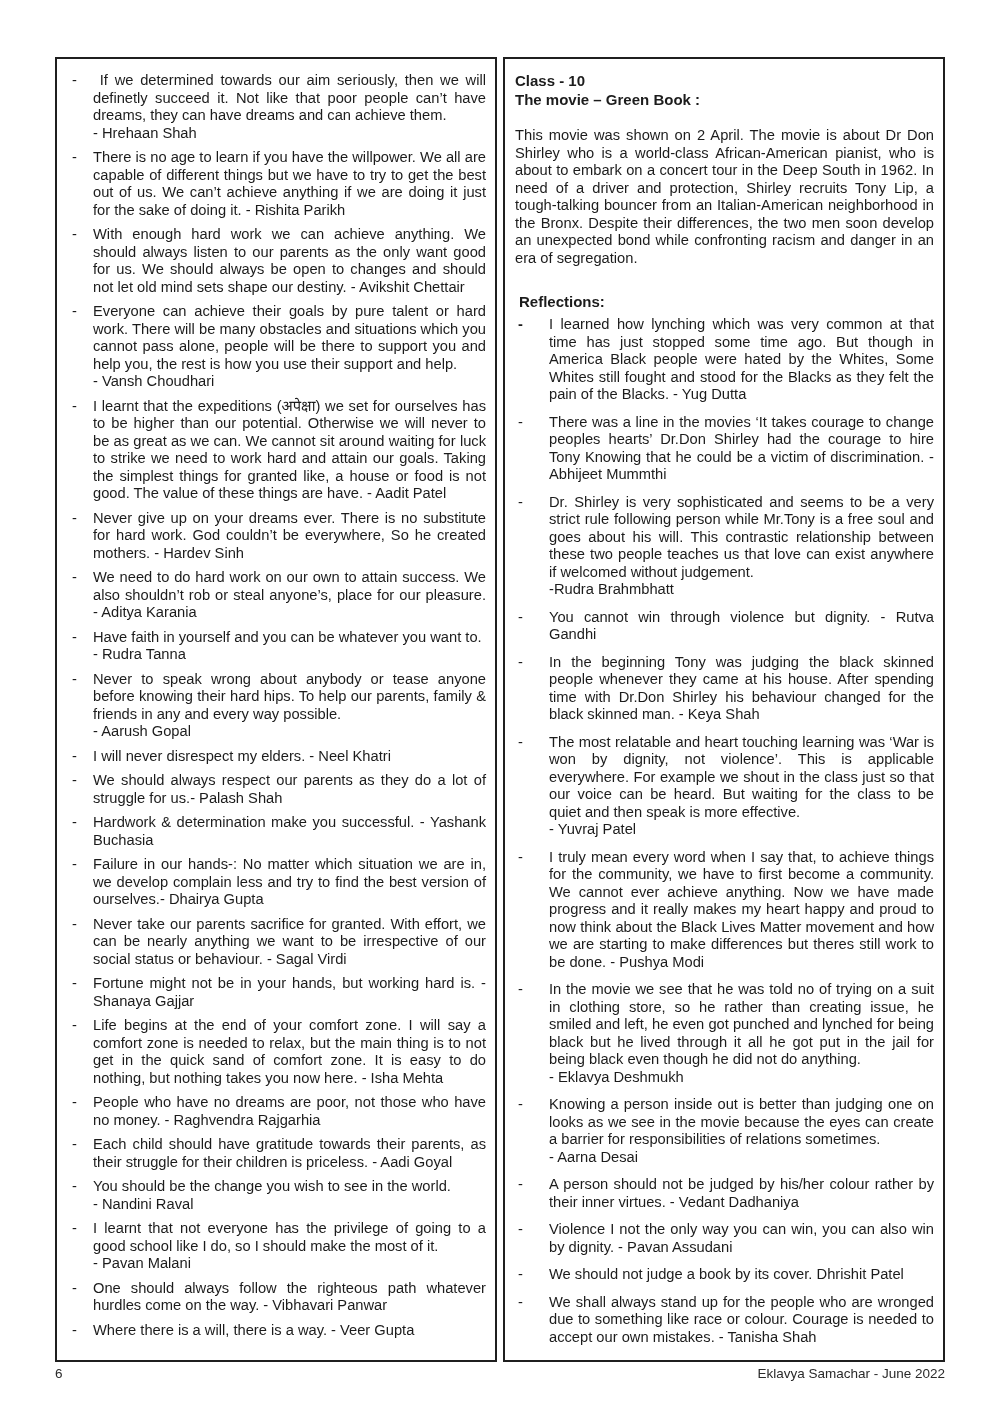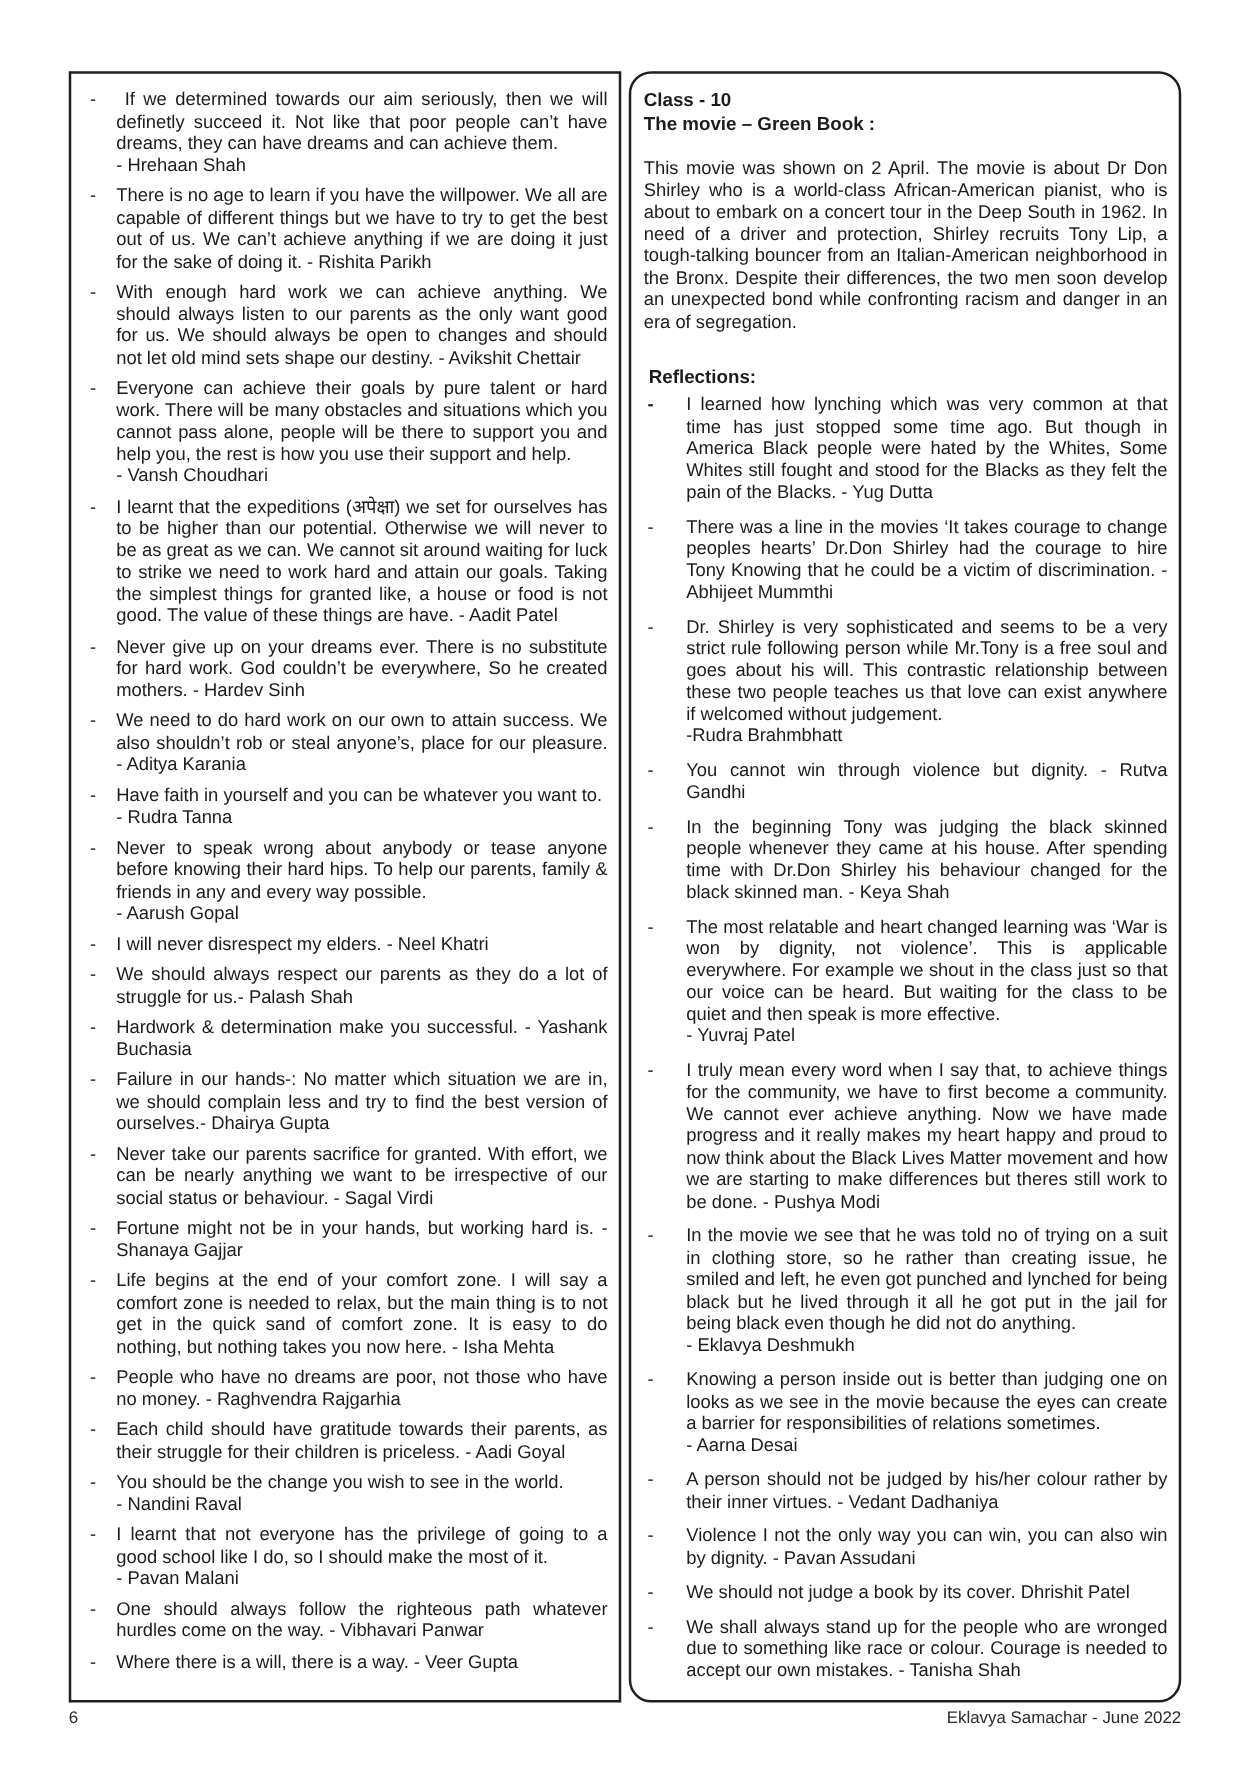--- a/index.html
+++ b/index.html
@@ -19,21 +19,21 @@
   }
   .box {
     box-sizing:border-box;
     width:442px; height:100%;
     border:2px solid #1f1f1f;
     overflow:hidden;
     font-size:14.7px;
     line-height:17.5px;
   }
   .box.left  { padding:13px 9px 4px 12px; }
-  .box.right { padding:12px 9px 4px 10px;border-radius:18px; }
+  .box.right { padding:12px 9px 4px 10px; }
 
   .quote { display:flex; margin-bottom:7px; }
   .right .quote { margin-bottom:10px; }
   .dash { flex:none; width:21px; padding-left:3px; }
   .right .dash { width:31px; padding-left:3px; }
   .dash.bold { font-weight:bold; }
   .qtext {
     flex:1;
     text-align:justify;
     white-space:pre-line;
@@ -119,21 +119,21 @@
             <span class="qtext">We should always respect our parents as they do a lot of struggle for us.- Palash Shah</span>
           </div>
 
           <div class="quote">
             <span class="dash">-</span>
             <span class="qtext">Hardwork &amp; determination make you successful. - Yashank Buchasia</span>
           </div>
 
           <div class="quote">
             <span class="dash">-</span>
-            <span class="qtext">Failure in our hands-: No matter which situation we are in, we should complain less and try to find the best version of ourselves.- Dhairya Gupta</span>
+            <span class="qtext">Failure in our hands-: No matter which situation we are in, we develop complain less and try to find the best version of ourselves.- Dhairya Gupta</span>
           </div>
 
           <div class="quote">
             <span class="dash">-</span>
             <span class="qtext">Never take our parents sacrifice for granted. With effort, we can be nearly anything we want to be irrespective of our social status or behaviour. - Sagal Virdi</span>
           </div>
 
           <div class="quote">
             <span class="dash">-</span>
             <span class="qtext">Fortune might not be in your hands, but working hard is. - Shanaya Gajjar</span>
@@ -206,21 +206,21 @@
             <span class="qtext">You cannot win through violence but dignity. - Rutva Gandhi</span>
           </div>
 
           <div class="quote">
             <span class="dash">-</span>
             <span class="qtext">In the beginning Tony was judging the black skinned people whenever they came at his house. After spending time with Dr.Don Shirley his behaviour changed for the black skinned man. - Keya Shah</span>
           </div>
 
           <div class="quote">
             <span class="dash">-</span>
-            <span class="qtext">The most relatable and heart changed learning was ‘War is won by dignity, not violence’. This is applicable everywhere. For example we shout in the class just so that our voice can be heard. But waiting for the class to be quiet and then speak is more effective.
+            <span class="qtext">The most relatable and heart touching learning was ‘War is won by dignity, not violence’. This is applicable everywhere. For example we shout in the class just so that our voice can be heard. But waiting for the class to be quiet and then speak is more effective.
 - Yuvraj Patel</span>
           </div>
 
           <div class="quote">
             <span class="dash">-</span>
             <span class="qtext">I truly mean every word when I say that, to achieve things for the community, we have to first become a community. We cannot ever achieve anything. Now we have made progress and it really makes my heart happy and proud to now think about the Black Lives Matter movement and how we are starting to make differences but theres still work to be done. - Pushya Modi</span>
           </div>
 
           <div class="quote">
             <span class="dash">-</span>

